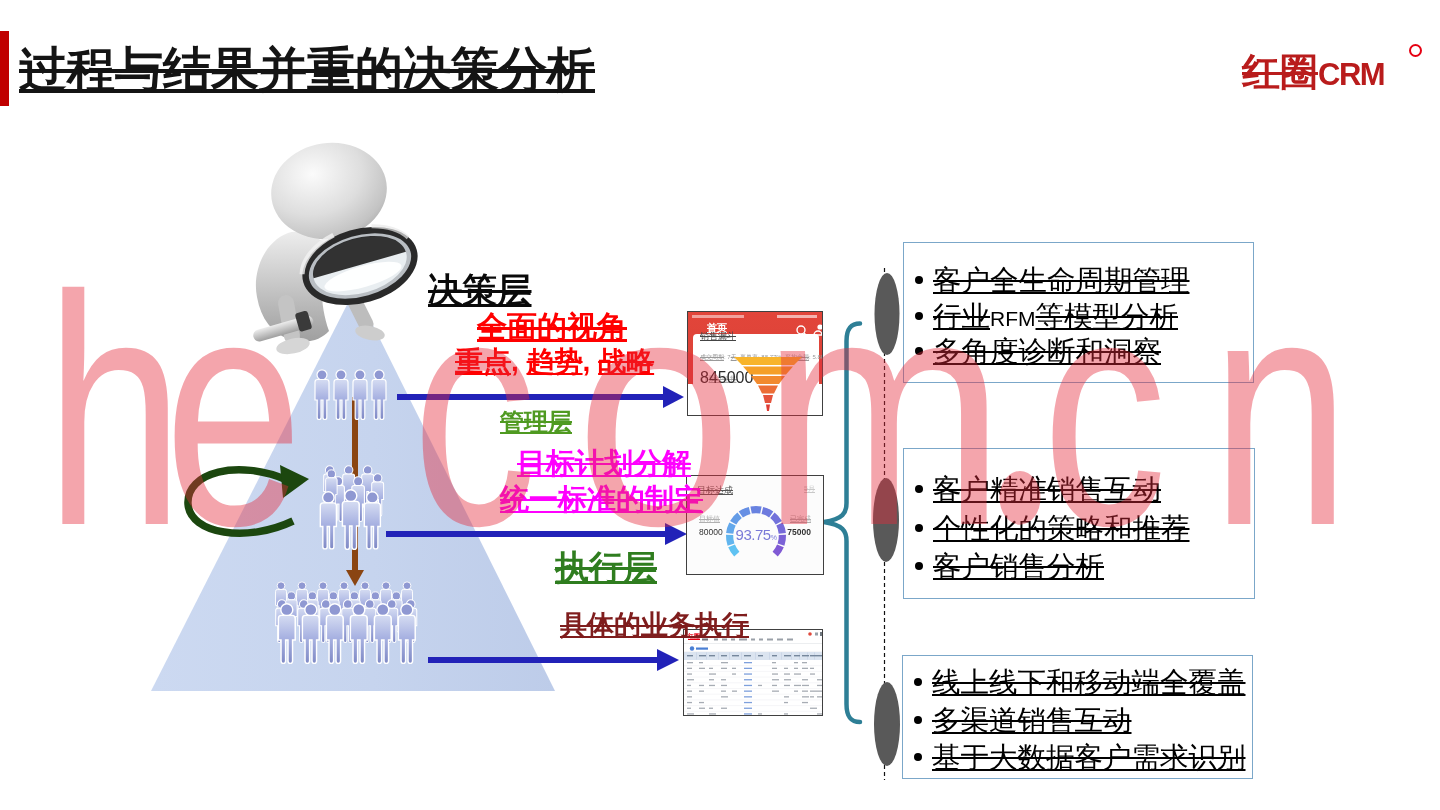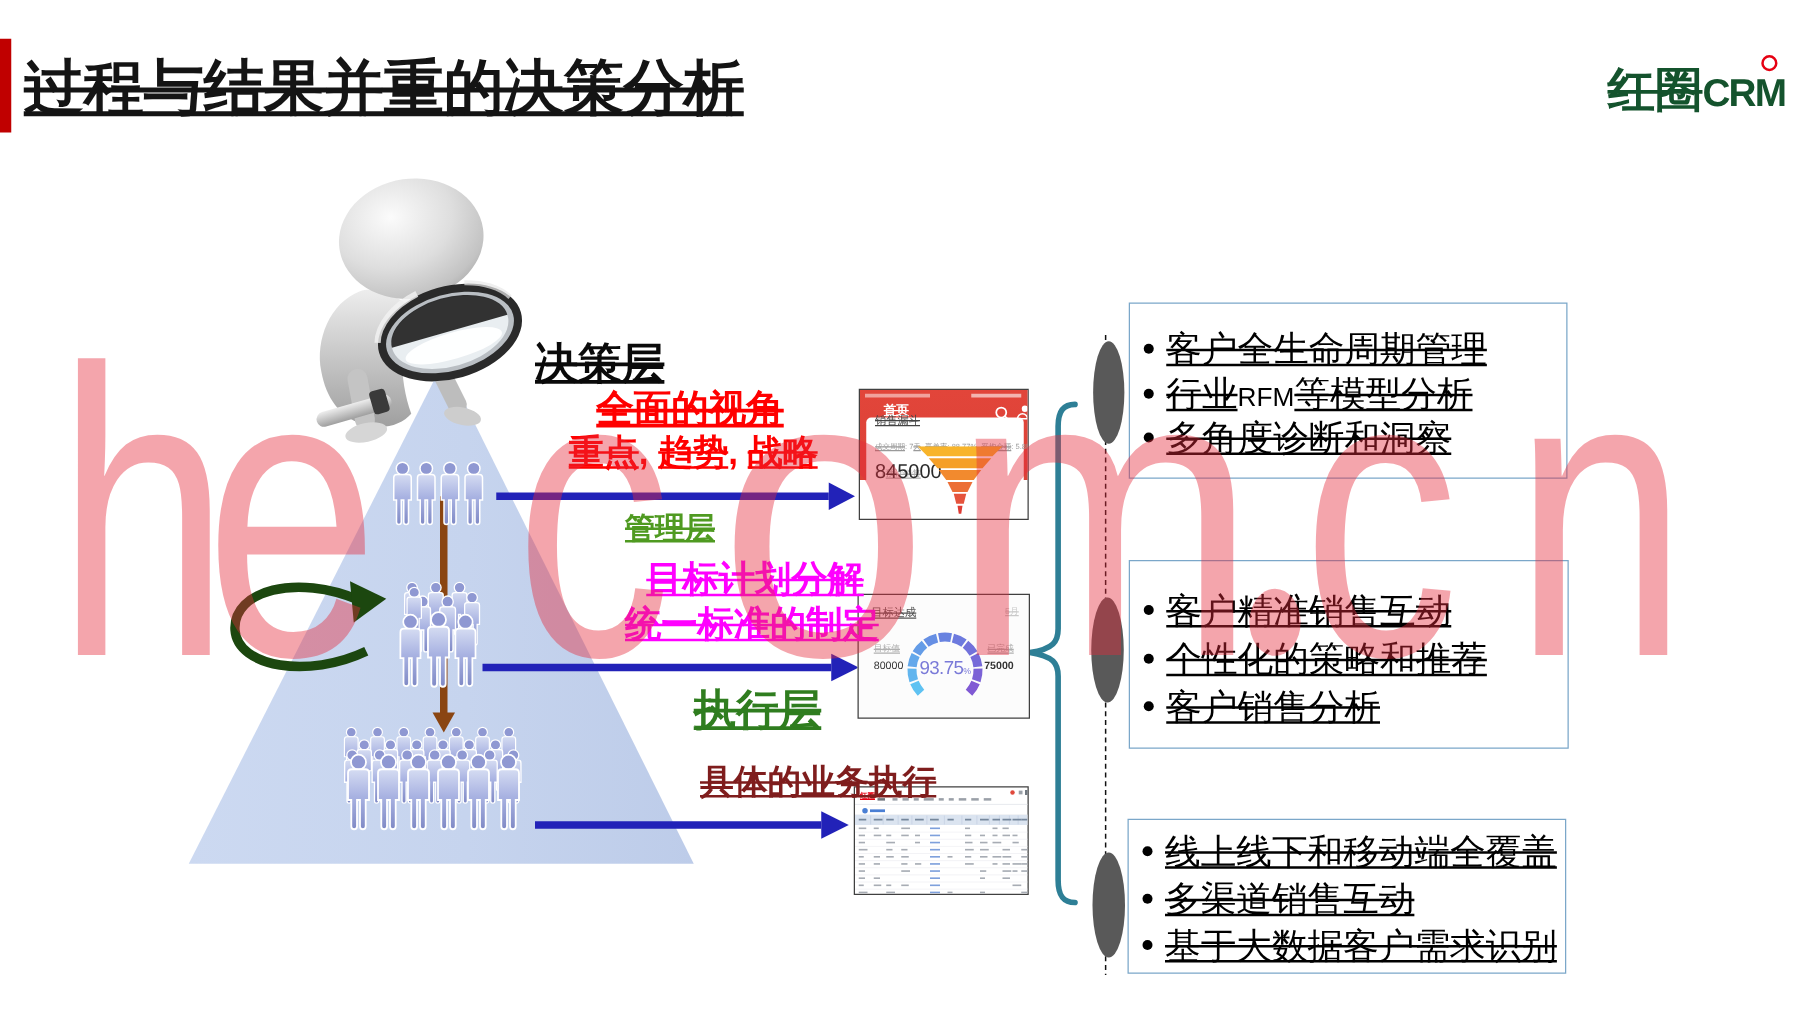--- a/index.html
+++ b/index.html
@@ -10,21 +10,21 @@
 .bx{position:absolute;border:1px solid #7ba7c9;background:transparent;box-sizing:border-box}
 .bl{position:absolute;white-space:pre;font-size:28.5px;color:#000;line-height:1}
 .bl .lat{font-size:21px}
 </style>
 </head>
 <body>
 
 <div class="abs" style="left:0;top:31px;width:9px;height:75px;background:#c00000"></div>
 <div class="abs cj" style="left:19px;top:38px;font-size:48px;font-weight:bold;color:#141414">过程与结果并重的决策分析</div>
 
-<div class="abs" style="left:1286px;top:47px;color:#14532d;font-weight:bold"><span style="font-size:38px;text-decoration:line-through">红圈</span><span style="font-size:31px;letter-spacing:-1.5px">CRM</span></div>
+<div class="abs" style="left:1242px;top:47px;color:#b91c1c;font-weight:bold"><span style="font-size:38px;text-decoration:line-through">红圈</span><span style="font-size:31px;letter-spacing:-1.5px">CRM</span></div>
 <div class="abs" style="left:1409px;top:44px;width:9px;height:9px;border:2.5px solid #e60012;border-radius:50%"></div>
 
 <svg class="abs" style="left:0;top:0" width="1440" height="810" viewBox="0 0 1440 810">
 <defs>
 <linearGradient id="pyr" x1="0" y1="0" x2="1" y2="0">
  <stop offset="0" stop-color="#ccd9f1"></stop>
         <stop offset="0.55" stop-color="#c6d4ee"></stop>
         <stop offset="1" stop-color="#bdcce9"></stop>
 </linearGradient>
 <radialGradient id="head" cx="0.38" cy="0.3" r="0.85">

